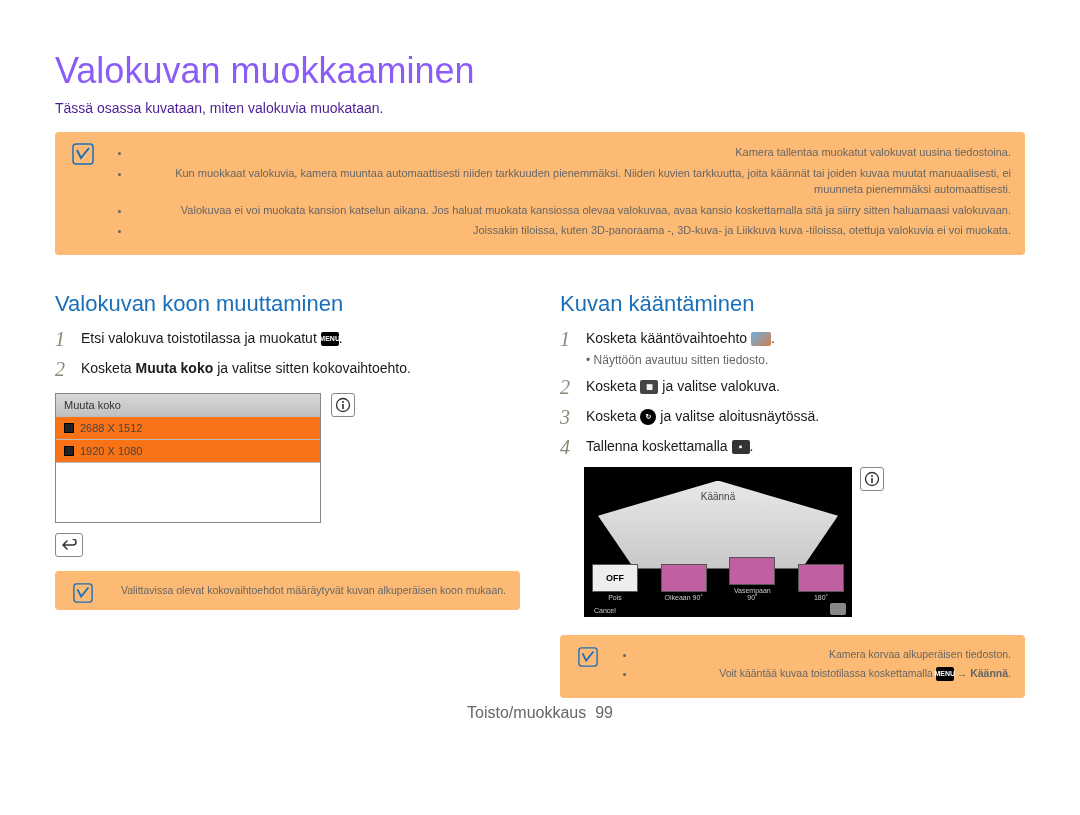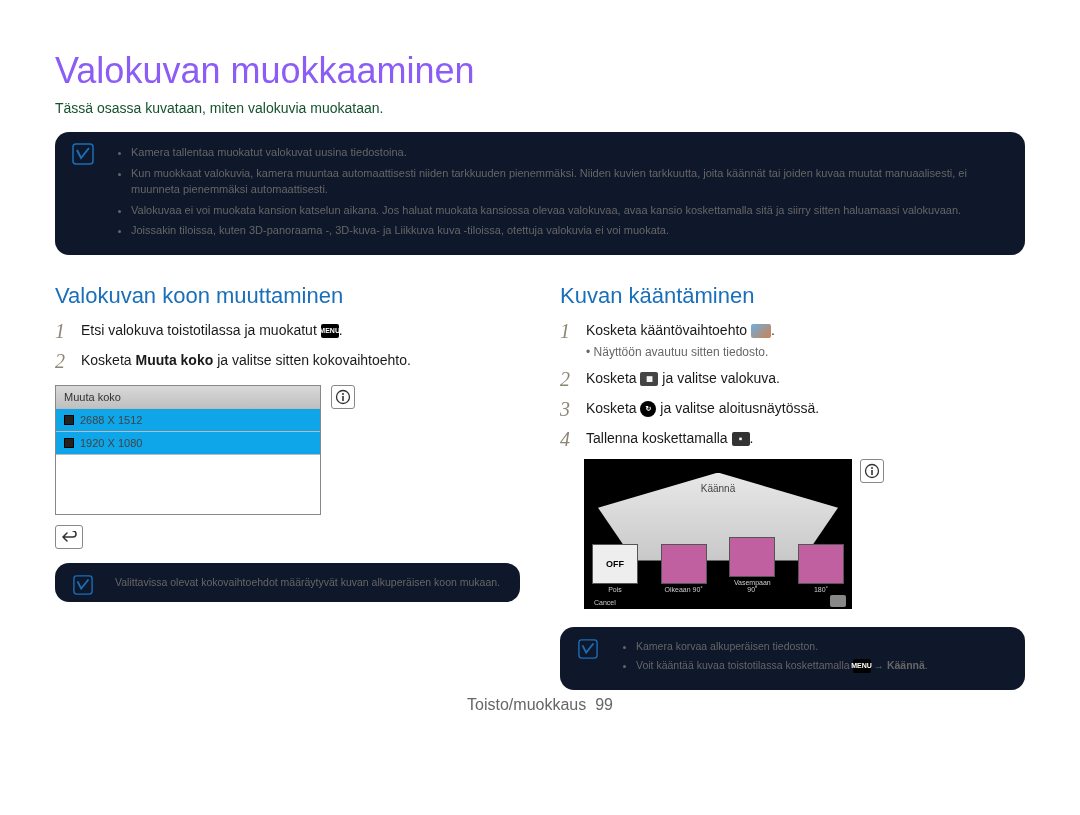--- a/index.html
+++ b/index.html
@@ -16,48 +16,49 @@
     padding: 50px 55px 30px 55px;
   }
   h1 {
     color: #8b5cf6;
     font-weight: 400;
     font-size: 36px;
     margin: 0 0 8px 0;
   }
   .intro {
     font-size: 14px;
-    color: #14532d;
+    color: #4c1d95;
     margin-bottom: 16px;
   }
   .notebox {
-    background: #0f172a;
-    border-radius: 14px;
+    background: #fdba74;
+    border-radius: 4px;
     padding: 12px 14px 12px 60px;
     position: relative;
     font-size: 11px;
     color: #666;
     line-height: 1.5;
+    text-align: right;
   }
   .notebox .noticon {
     position: absolute;
     left: 16px;
     top: 10px;
     width: 24px;
     height: 24px;
     display: flex;
     align-items: center;
     justify-content: center;
   }
   .notebox ul { margin: 0; padding-left: 16px; }
   .notebox li { margin-bottom: 4px; }
   .cols {
     display: flex;
     gap: 40px;
-    margin-top: 28px;
+    margin-top: 36px;
   }
   .col { flex: 1; }
   h2 {
     color: #1a6fba;
     font-weight: 400;
     font-size: 22px;
     margin: 0 0 10px 0;
   }
   .subtext {
     font-size: 13px;
@@ -119,21 +120,21 @@
   }
   .ss1-title {
     background: linear-gradient(#d8d8d8,#c0c0c0);
     padding: 5px 8px;
     font-size: 11px;
     color: #333;
   }
   .ss1-item {
     padding: 5px 8px;
     border-top: 1px solid #bbb;
-    background: #0ea5e9;
+    background: #f97316;
     color: #444;
     display:flex;
     align-items:center;
     gap:6px;
   }
   .ss1-blank { height: 60px; background:#fff; border-top:1px solid #bbb;}
   .ss1-info {
     width: 24px;
     height: 24px;
     border: 1px solid #888;
@@ -180,21 +181,21 @@
   }
   .ss2-title { position:absolute; top:24px; left:0; right:0; text-align:center; color:#444; font-size:10px;}
   .ss2-thumbs {
     position:absolute;
     bottom:16px; left:8px; right:8px;
     display:flex;
     justify-content:space-between;
     align-items:flex-end;
   }
   .ss2-thumb { width:46px; text-align:center; }
-  .ss2-thumb .timg { height:40px; background:#c060a0; border:1px solid #555;}
+  .ss2-thumb .timg { height:28px; background:#c060a0; border:1px solid #555;}
   .ss2-thumb.off .timg { background:#eee; color:#000; display:flex;align-items:center;justify-content:center;font-weight:bold;font-size:9px;}
   .ss2-thumb .tlabel { font-size:7px; color:#ccc; margin-top:2px;}
   .ss2-cancel { position:absolute; left:6px; bottom:2px; font-size:7px; color:#ccc; padding:1px 4px;}
   .ss2-save  { position:absolute; right:6px; bottom:2px; width:16px; height:12px; background:#888; border-radius:2px;}
   .footer {
     text-align:center;
     font-size:16px;
     color:#666;
     margin-top: 6px;
   }

